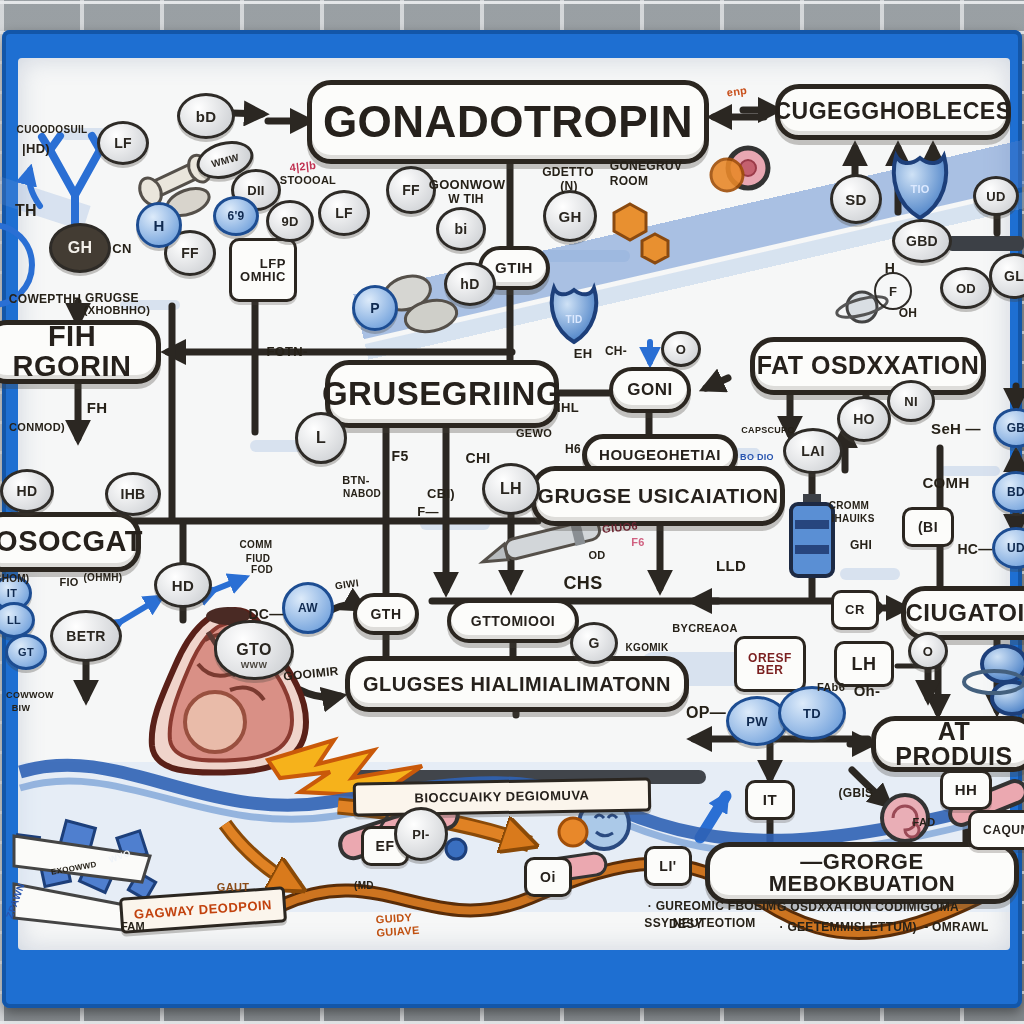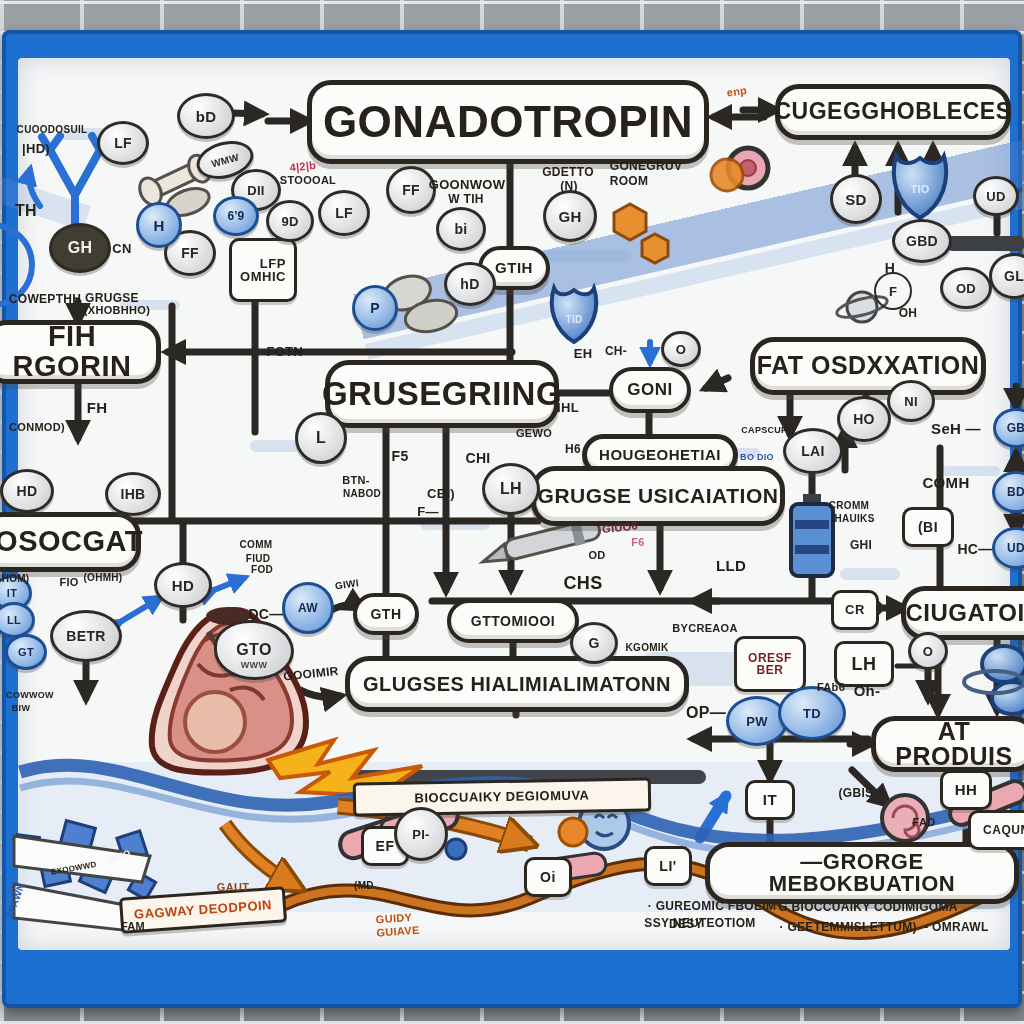--- a/index.html
+++ b/index.html
@@ -414,16 +414,16 @@
       <div class="lbl" style="left: 364px; top: 886px; font-size: 10px; transform: translate(-50%, -50%);">(MD</div>
       <div class="lbl" style="left: 686px; top: 924px; font-size: 12px; transform: translate(-50%, -50%);">DESY</div>
       <div class="lbl" style="left: 74px; top: 869px; font-size: 8px; transform: translate(-50%, -50%) rotate(-10deg);">EXOOWWD</div>
       <div class="lbl" style="left: 16px; top: 901px; font-size: 10px; color: rgb(40, 85, 176); transform: translate(-50%, -50%) rotate(-70deg);">ZPAWN</div>
       <div class="lbl" style="left: 133px; top: 927px; font-size: 11px; transform: translate(-50%, -50%);">FAM</div>
       <div class="lbl" style="left: 120px; top: 857px; font-size: 9px; color: rgb(240, 244, 248); transform: translate(-50%, -50%) rotate(-20deg);">WVO</div>
       <div class="lbl" style="left: 920px; top: 190px; font-size: 11px; color: rgb(220, 233, 255); transform: translate(-50%, -50%);">TIO</div>
       <div class="lbl" style="left: 574px; top: 320px; font-size: 10px; color: rgb(220, 233, 255); transform: translate(-50%, -50%);">TID</div>
       <div class="lbl" style="left: 712px; top: 906px; font-size: 12px; transform: translate(-50%, -50%);">· GUREOMIC FBOEIM</div>
       <div class="lbl" style="left: 700px; top: 923px; font-size: 12px; transform: translate(-50%, -50%);">SSY NEUTEOTIOM</div>
-      <div class="lbl" style="left: 868px; top: 907px; font-size: 12px; transform: translate(-50%, -50%);">G BIOCCUAIKY CODIMIGOMA</div>
+      <div class="lbl" style="left: 868px; top: 907px; font-size: 12px; transform: translate(-50%, -50%);">G OSDXXATION CODIMIGOMA</div>
       <div class="lbl" style="left: 884px; top: 927px; font-size: 12px; transform: translate(-50%, -50%);">· GEETEMMISLETTUM)  - OMRAWL</div>
     </div>
 </div>
 
 </body></html>

